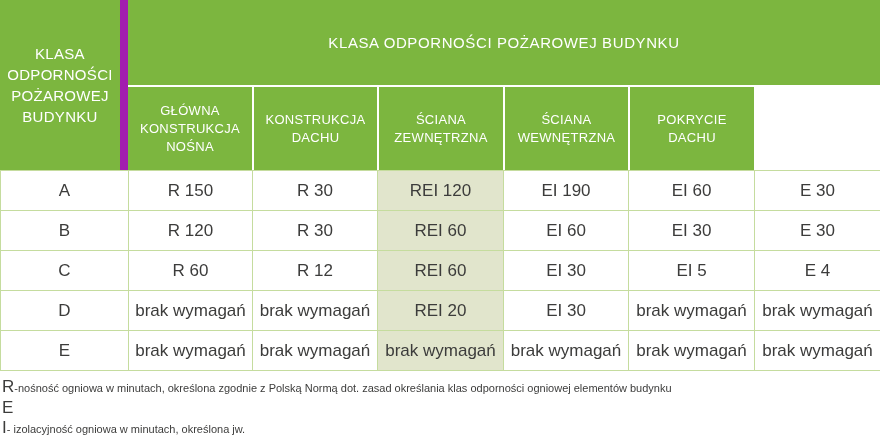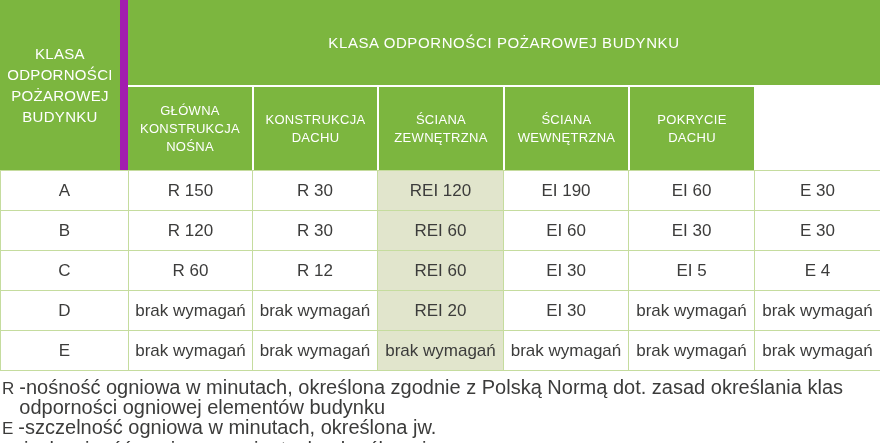--- a/index.html
+++ b/index.html
@@ -73,21 +73,21 @@
   td.strop { background: var(--strop-fill); }
   td.small { font-size: 14px; }
   
   .legend { padding: 6px 2px 0 2px; }
   .legend-line {
     display: flex;
     align-items: baseline;
     line-height: 20px;
   }
   .legend-symbol { font-size: 17px; flex: 0 0 auto; }
-  .legend-text { font-size: 20px; margin-left: 5px; }
+  .legend-text { font-size: 11px; }
 </style>
 </head>
 <body>
 
 <div class="header-grid">
   <div class="hcell corner">KLASA
 ODPORNOŚCI
 POŻAROWEJ
 BUDYNKU</div>
   <div class="hcell main-header">KLASA ODPORNOŚCI POŻAROWEJ BUDYNKU</div>
@@ -163,19 +163,18 @@
   </tbody>
 </table>
 
 <div class="legend">
   <div class="legend-line">
     <span class="legend-symbol">R</span>
     <span class="legend-text">-nośność ogniowa w minutach, określona zgodnie z Polską Normą dot. zasad określania klas odporności ogniowej elementów budynku</span>
   </div>
   <div class="legend-line">
     <span class="legend-symbol">E</span>
-    <span class="legend-text">-szczelność ogniowa w minutach, określona jw.</span>
   </div>
   <div class="legend-line">
     <span class="legend-symbol">I</span>
     <span class="legend-text">- izolacyjność ogniowa w minutach, określona jw.</span>
   </div>
 </div>
 
 </body></html>

